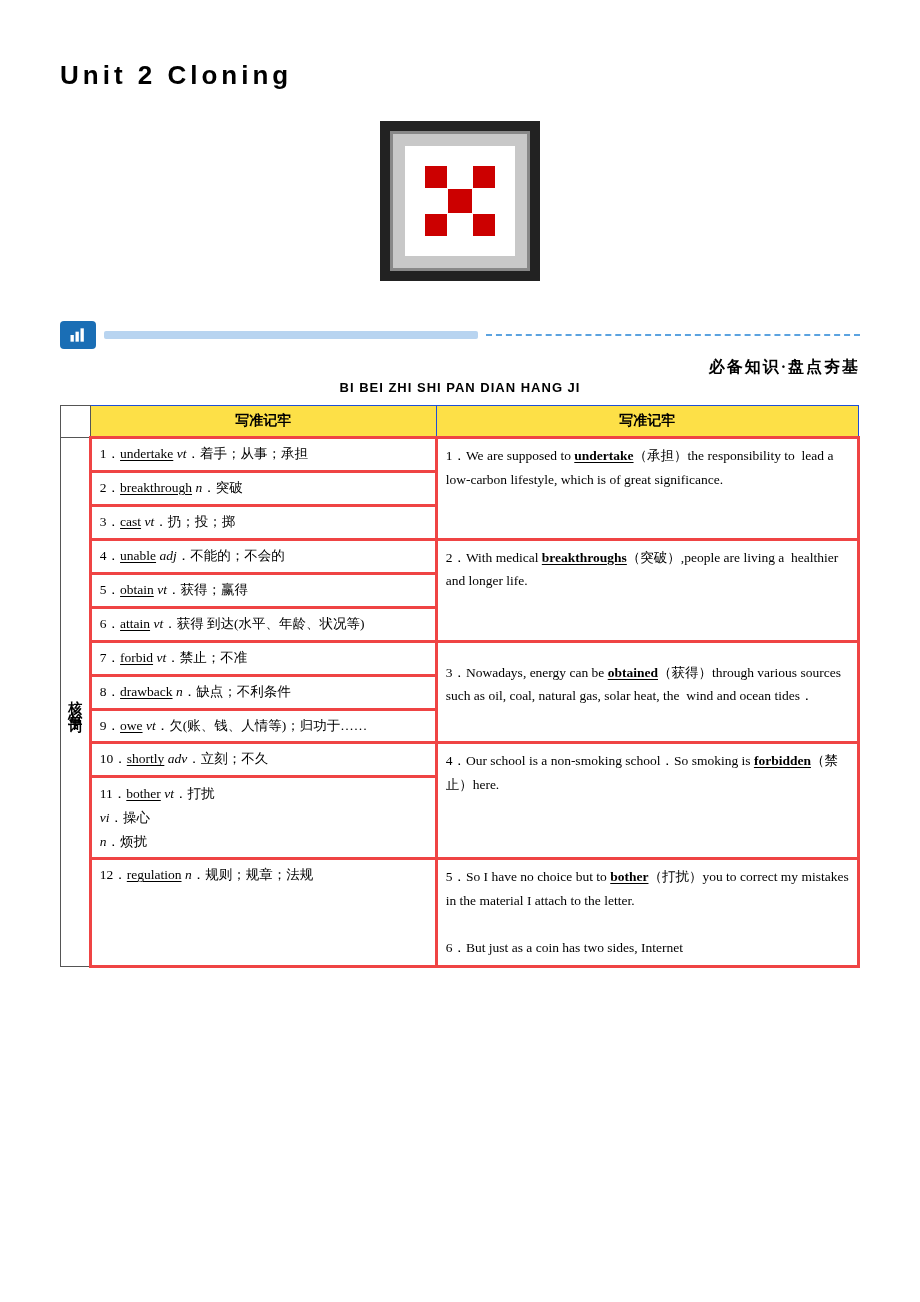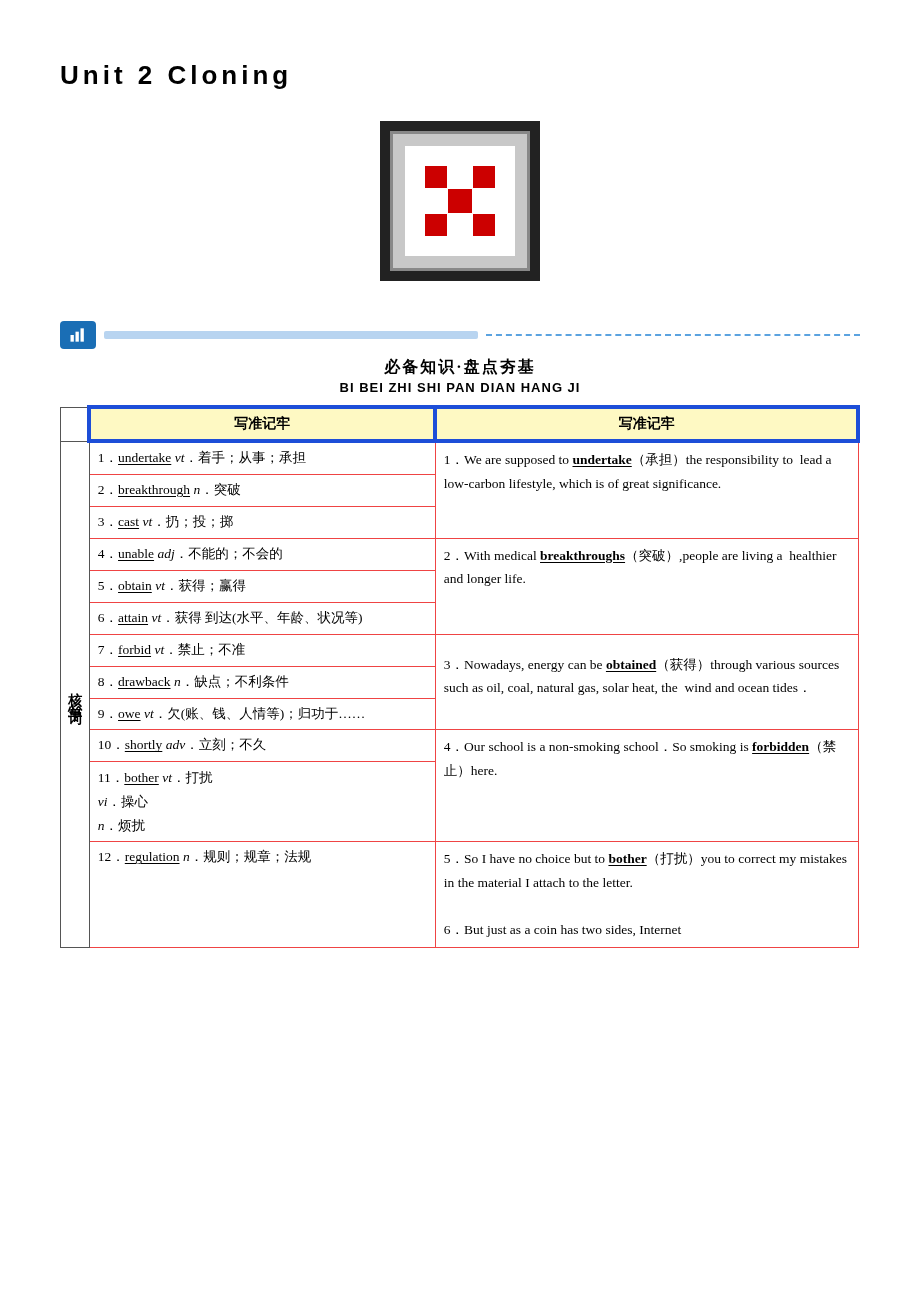--- a/index.html
+++ b/index.html
@@ -87,21 +87,21 @@
       height: 8px;
       background: #b8d4f0;
       border-radius: 2px;
     }
     .dashed-line {
       flex: 1;
       border-top: 2px dashed #5ba3e0;
       margin-left: 8px;
     }
     .section-title-cn {
-      text-align: center;
+      text-align: right;
       font-size: 16px;
       font-weight: bold;
       color: #000;
       margin: 6px 0 2px 0;
       letter-spacing: 2px;
     }
     .section-title-pinyin {
       text-align: center;
       font-size: 13px;
       font-weight: bold;
@@ -116,29 +116,29 @@
       margin: 8px 0 8px 0;
       color: #000;
     }
     .vocab-table {
       width: 100%;
       border-collapse: collapse;
       margin-top: 4px;
       font-size: 13.5px;
     }
     .vocab-table th {
-      border: 4px solid #1d4ed8;
-      background: #fef9c3;
+      border: 1px solid #1d4ed8;
+      background: #fde047;
       padding: 6px 10px;
       text-align: center;
       font-weight: bold;
       font-size: 14px;
     }
     .vocab-table td {
-      border: 1px solid #ef4444;
+      border: 3px solid #ef4444;
       padding: 4px 8px;
       vertical-align: top;
       line-height: 1.7;
     }
     .vocab-table .left-col {
       width: 45%;
     }
     .vocab-table .right-col {
       width: 55%;
     }

